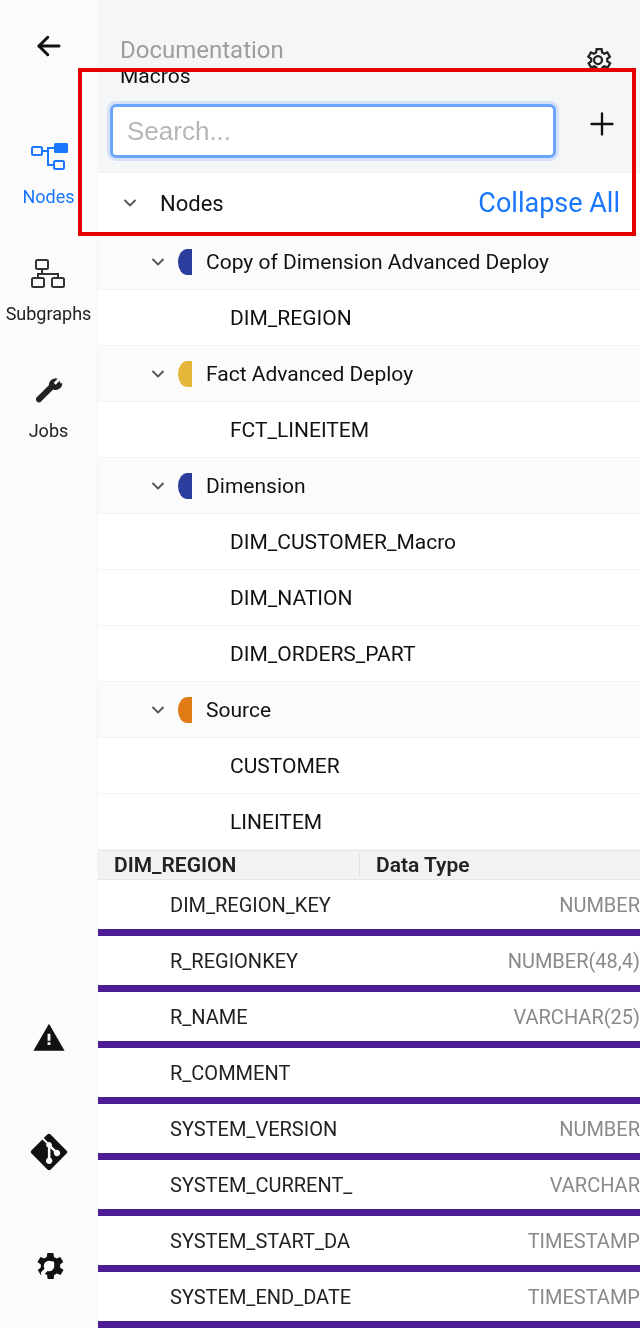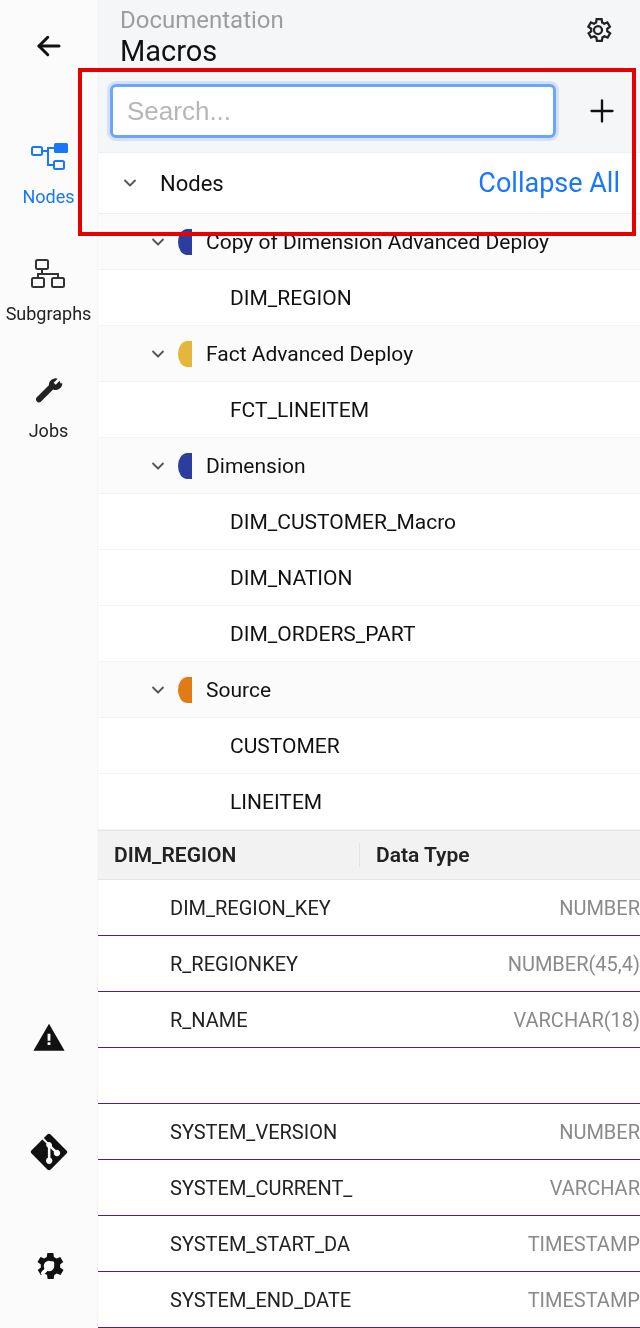--- a/index.html
+++ b/index.html
@@ -42,40 +42,40 @@
   .rail-bottom .rail-icon { margin:0; }
 
   
   .main {
     flex: 1 1 auto;
     display: flex;
     flex-direction: column;
     min-width: 0;
   }
   .header {
-    padding: 6px 22px 2px 22px;
+    padding: 36px 22px 2px 22px;
     display: flex;
     align-items: flex-start;
   }
   .breadcrumb-area { flex:1; }
   .breadcrumb-parent { font-size: 24px; color: #9d9d9d; }
-  .breadcrumb-title { font-size: 29px; color: #111; }
+  .breadcrumb-title { font-size: 21px; color: #111; }
   .header-gear { width:40px; height:40px; display:flex; align-items:center; justify-content:center; margin-top:4px; }
 
   .highlight-box {
     position: absolute;
     left: 78px; top: 68px;
     width: 558px; height: 168px;
     border: 4px solid #e60000;
     pointer-events: none;
     z-index: 50;
   }
 
   .search-row {
-    display:flex; align-items:center; gap:26px;
+    display:flex; align-items:flex-start; gap:26px;
     padding: 14px 18px 14px 12px;
   }
   .search-input {
     flex:1;
     height: 54px;
     border: 3px solid #6aa6ff;
     border-radius: 6px;
     outline: 3px solid rgba(120,160,255,0.25);
     font-size: 26px;
     padding: 0 14px;
@@ -124,21 +124,21 @@
     border-top:1px solid #e6e6e6;
     border-bottom:1px solid #e6e6e6;
   }
   .table-head .col-name { width:262px; padding-left:16px; border-right:1px solid #e3e3e3; }
   .table-head .col-type { flex:1; padding-left:16px; }
 
   .col-row {
     display:flex; align-items:center;
     height:56px;
     background:#fff;
-    border-bottom:1px solid #4c1d95;
+    border-bottom:7px solid #4c1d95;
     font-size:20px;
   }
   .col-row .name { width:262px; padding-left:72px; color:#222; overflow:hidden; text-overflow:ellipsis; white-space:nowrap; }
   .col-row .type { flex:1; text-align:right; color:#8a8a8a; font-size:20px; }
 
   svg { display:block; }
 </style>
 </head>
 <body>
 
@@ -302,27 +302,28 @@
     <div class="col-type">Data Type</div>
   </div>
 
   <div id="columns">
       <div class="col-row">
         <div class="name">DIM_REGION_KEY</div>
         <div class="type">NUMBER</div>
       </div>
       <div class="col-row">
         <div class="name">R_REGIONKEY</div>
-        <div class="type">NUMBER(45,4)</div>
+        <div class="type">NUMBER(48,4)</div>
       </div>
       <div class="col-row">
         <div class="name">R_NAME</div>
-        <div class="type">VARCHAR(18)</div>
-      </div>
-      <div class="col-row">
+        <div class="type">VARCHAR(25)</div>
+      </div>
+      <div class="col-row">
+        <div class="name">R_COMMENT</div>
       </div>
       <div class="col-row">
         <div class="name">SYSTEM_VERSION</div>
         <div class="type">NUMBER</div>
       </div>
       <div class="col-row">
         <div class="name">SYSTEM_CURRENT_</div>
         <div class="type">VARCHAR</div>
       </div>
       <div class="col-row">

